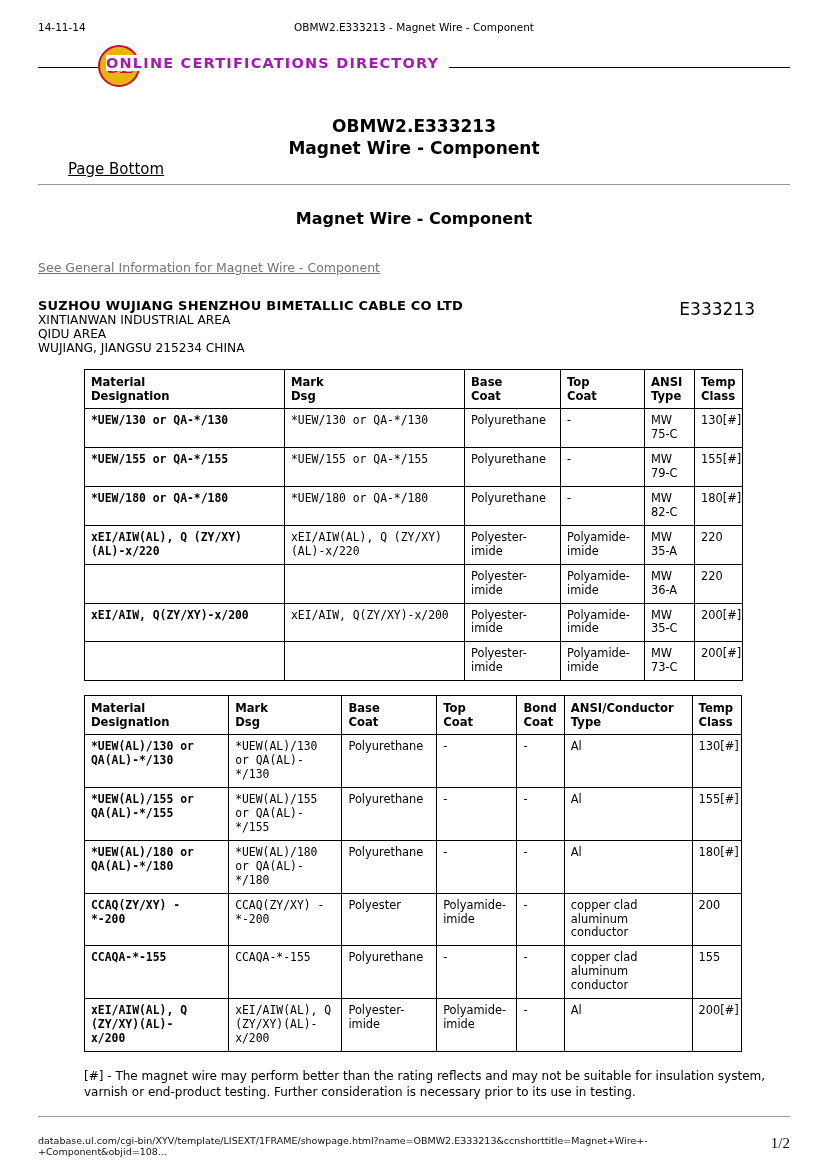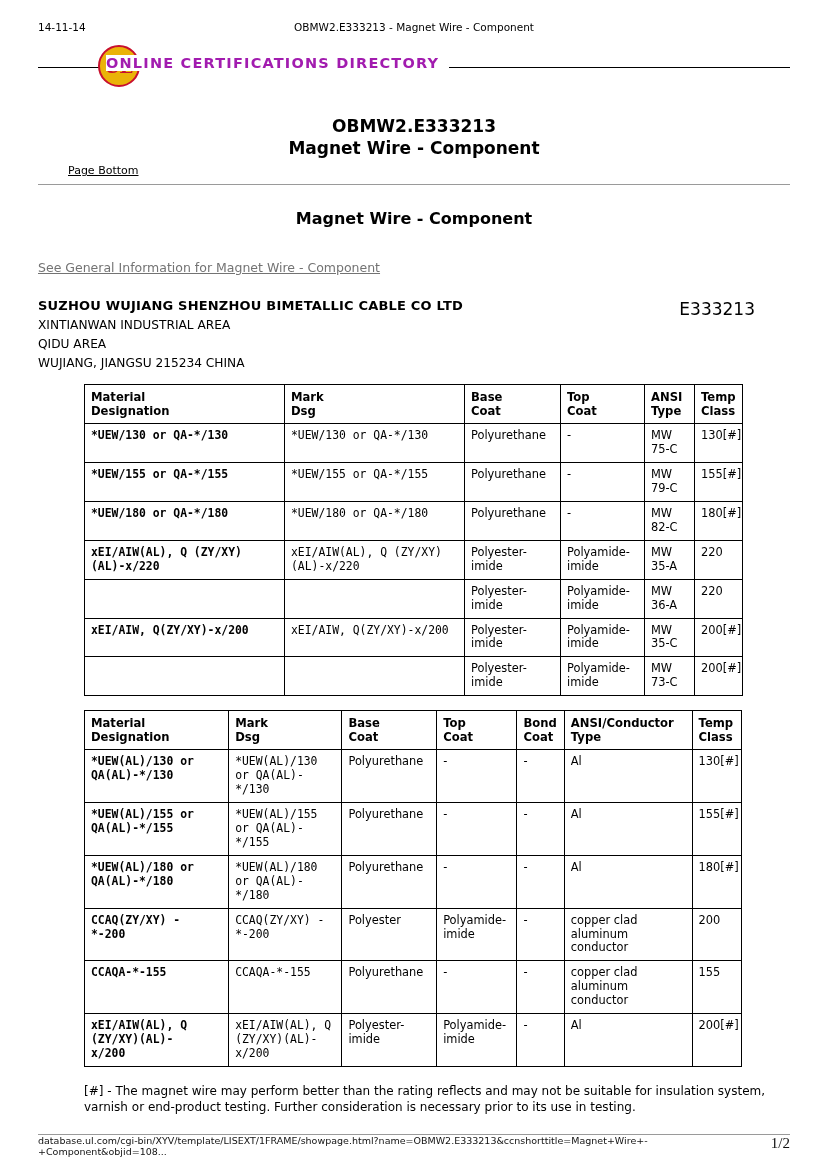--- a/index.html
+++ b/index.html
@@ -87,21 +87,21 @@
   .doc-title {
     text-align: center;
     font-size: 17px;
     font-weight: bold;
     line-height: 1.3;
     margin-top: 26px;
     font-family: "DejaVu Sans", sans-serif;
   }
   .page-bottom-link {
     margin-left: 30px;
-    font-size: 11px;
+    font-size: 15px;
     color: #000;
     text-decoration: underline;
     display: inline-block;
   }
   .hr-thin {
     border-top: 1px solid #9a9a9a;
     margin-top: 6px;
   }
   .section-title {
     text-align: center;
@@ -122,21 +122,20 @@
     margin-top: 22px;
     position: relative;
   }
   .company-name {
     font-size: 13px;
     font-weight: bold;
     letter-spacing: 0.2px;
   }
   .company-line {
     font-size: 12.2px;
-    margin-top: 5px;
   }
   .file-number {
     position: absolute;
     right: 35px;
     top: 1px;
     font-size: 17px;
   }
 
   
   table.data {
@@ -179,21 +178,21 @@
   }
   .notes p { margin: 0 0 12px 0; }
 
   
   .footer {
     position: absolute;
     left: 38px;
     right: 38px;
     bottom: 14px;
     border-top: 1px solid #9a9a9a;
-    padding-top: 0;
+    padding-top: 18px;
     display: flex;
     justify-content: space-between;
     font-size: 9.5px;
     color: #111;
   }
   .footer .fright { font-size: 15px; font-family: Liberation Serif, serif; }
 </style>
 </head>
 <body>
 

